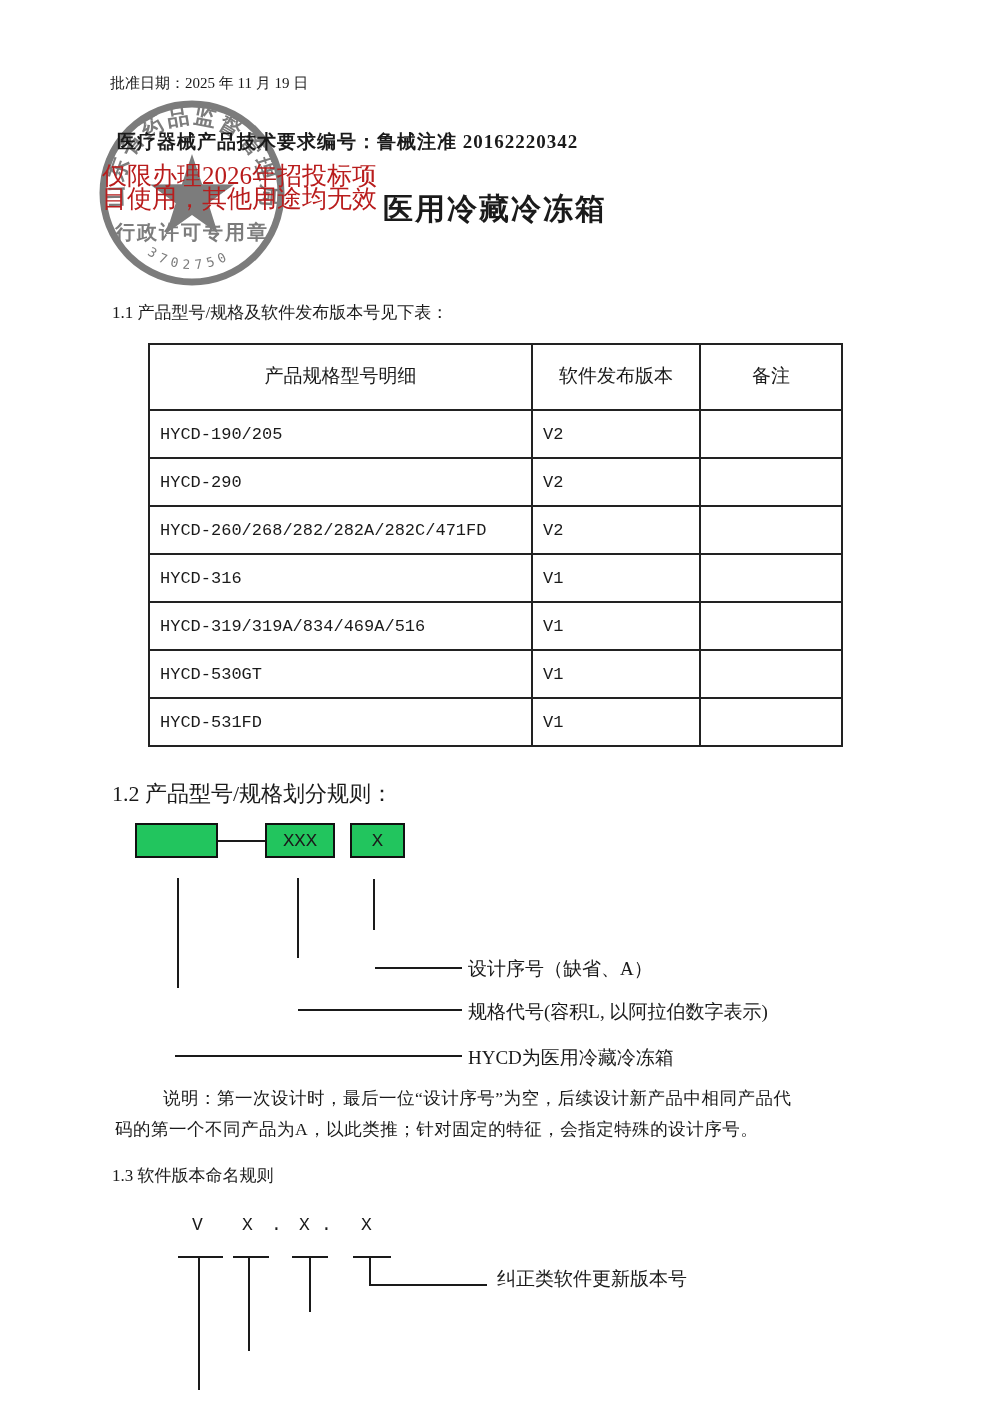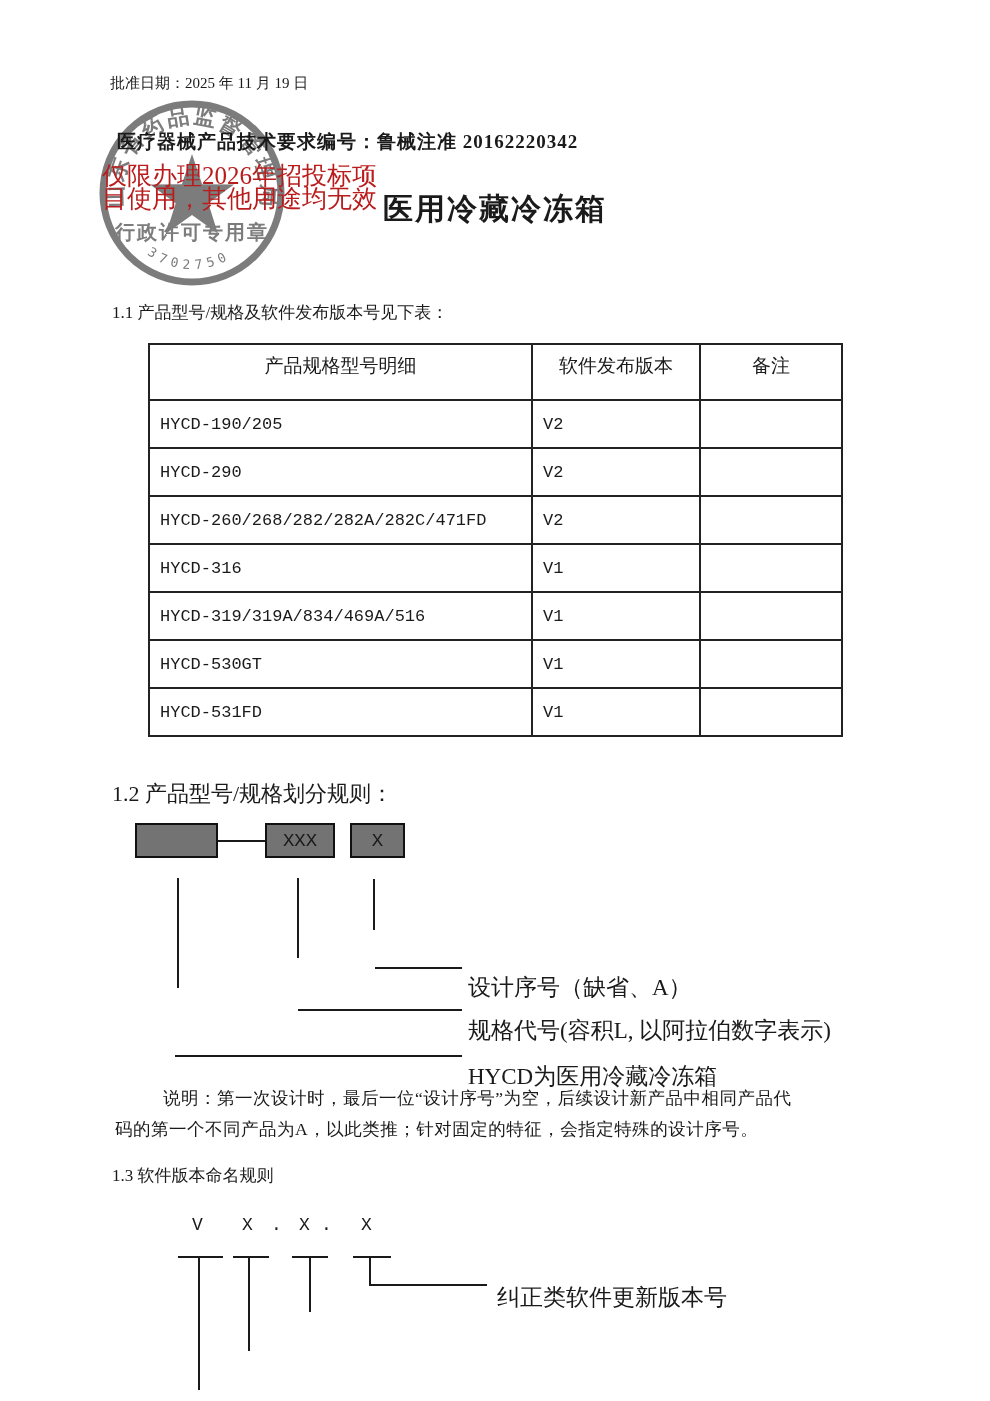--- a/index.html
+++ b/index.html
@@ -8,42 +8,42 @@
     width:990px;height:1401px;
     margin:0 auto;
     background:#ffffff;
     font-family:"Liberation Serif", serif;
     color:#1a1a1a;
     overflow:hidden;
   }
   .abs{position:absolute;white-space:nowrap;}
   .mono{font-family:"Liberation Mono","DejaVu Sans Mono",monospace;}
   .line{position:absolute;background:#1a1a1a;}
-  .bx{position:absolute;border:2px solid #111;background:#737373;
+  .bx{position:absolute;border:2px solid #111;background:#22c55e;
       display:flex;align-items:center;justify-content:center;
       font-size:19px;font-family:"Liberation Mono","DejaVu Sans Mono",monospace;}
   
   #approval-date{left:110px;top:74px;font-size:15px;z-index:3;text-align:center;}
   #doc-number{left:117px;top:129px;font-size:19px;font-weight:bold;z-index:3;letter-spacing:1px;}
   #overlay-note{left:102px;top:164px;font-size:25px;line-height:23px;color:#b91c1c;z-index:3;}
   #doc-title{left:0;right:0;top:189px;text-align:center;font-size:30px;font-weight:bold;letter-spacing:2px;z-index:3;}
   #heading-1{left:115px;top:255px;font-size:19px;font-weight:bold;z-index:3;}
   #heading-1-1{left:112px;top:301px;font-size:17px;}
   #heading-1-2{left:112px;top:779px;font-size:22px;}
   #heading-1-3{left:112px;top:1164px;font-size:17px;}
   
   #stamp{left:95px;top:96px;width:194px;height:194px;z-index:1;opacity:.82;}
   
   #spec-table{position:absolute;left:148px;top:343px;border-collapse:collapse;z-index:2;}
   #spec-table th,#spec-table td{border:2px solid #222;vertical-align:middle;}
-  #spec-table th{height:45px;font-size:19px;font-weight:normal;text-align:center;vertical-align:top;padding-top:8px;}
+  #spec-table th{height:45px;font-size:19px;font-weight:normal;text-align:center;vertical-align:top;padding-top:18px;}
   #spec-table td{height:44px;font-size:17px;text-align:left;padding-left:10px;}
   .colw1{width:379px;} .colw2{width:164px;} .colw3{width:138px;}
   
-  .callout{position:absolute;font-size:23px;white-space:nowrap;margin-top:16px;}
+  .callout{position:absolute;font-size:19px;white-space:nowrap;}
   
   .vletter{position:absolute;font-size:18px;font-family:"Liberation Mono","DejaVu Sans Mono",monospace;}
   
   .notep{position:absolute;font-size:17.5px;white-space:nowrap;letter-spacing:.5px;}
 </style>
 </head>
 <body>
 
 <div id="page">
 

